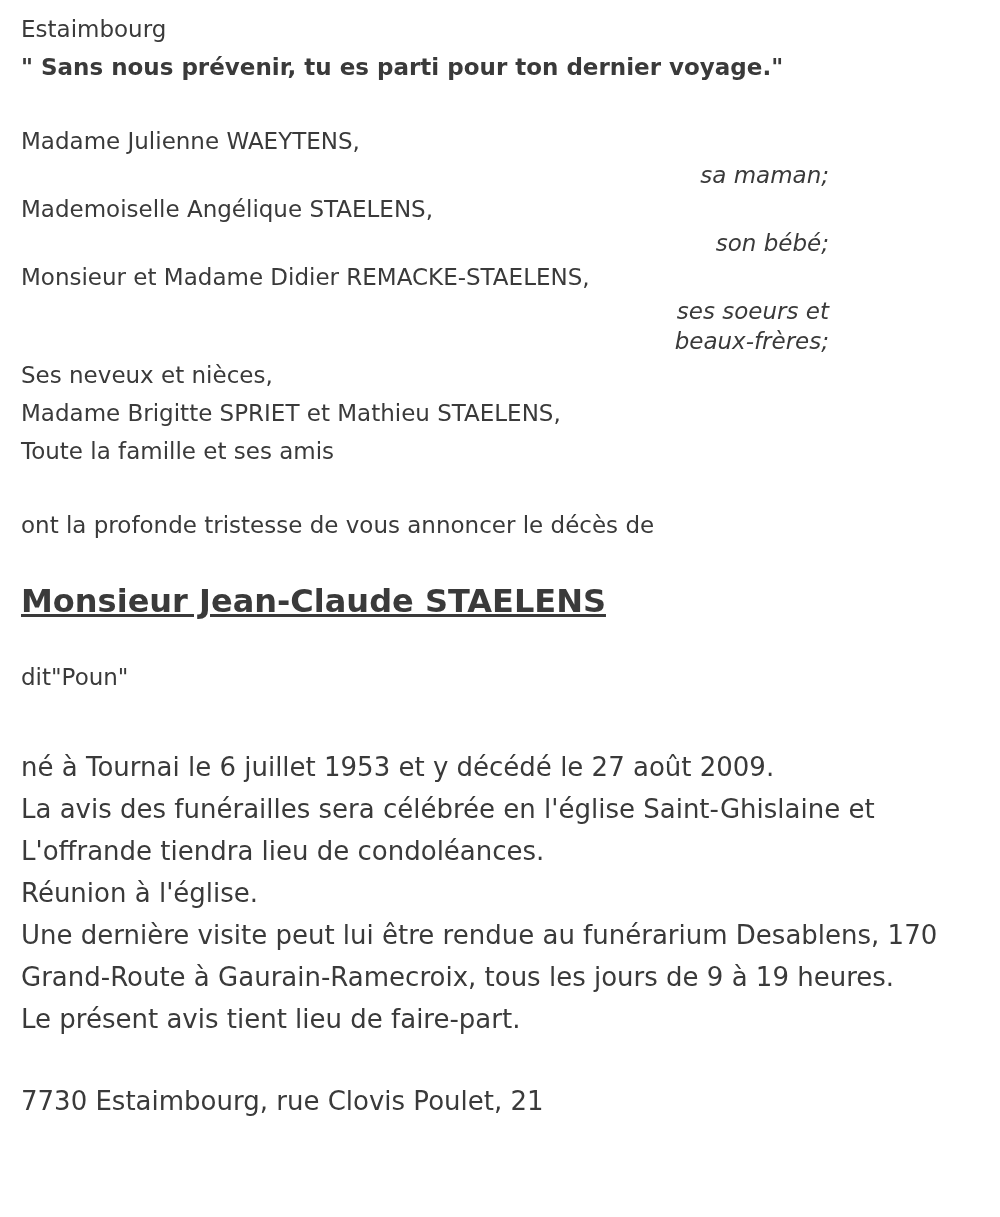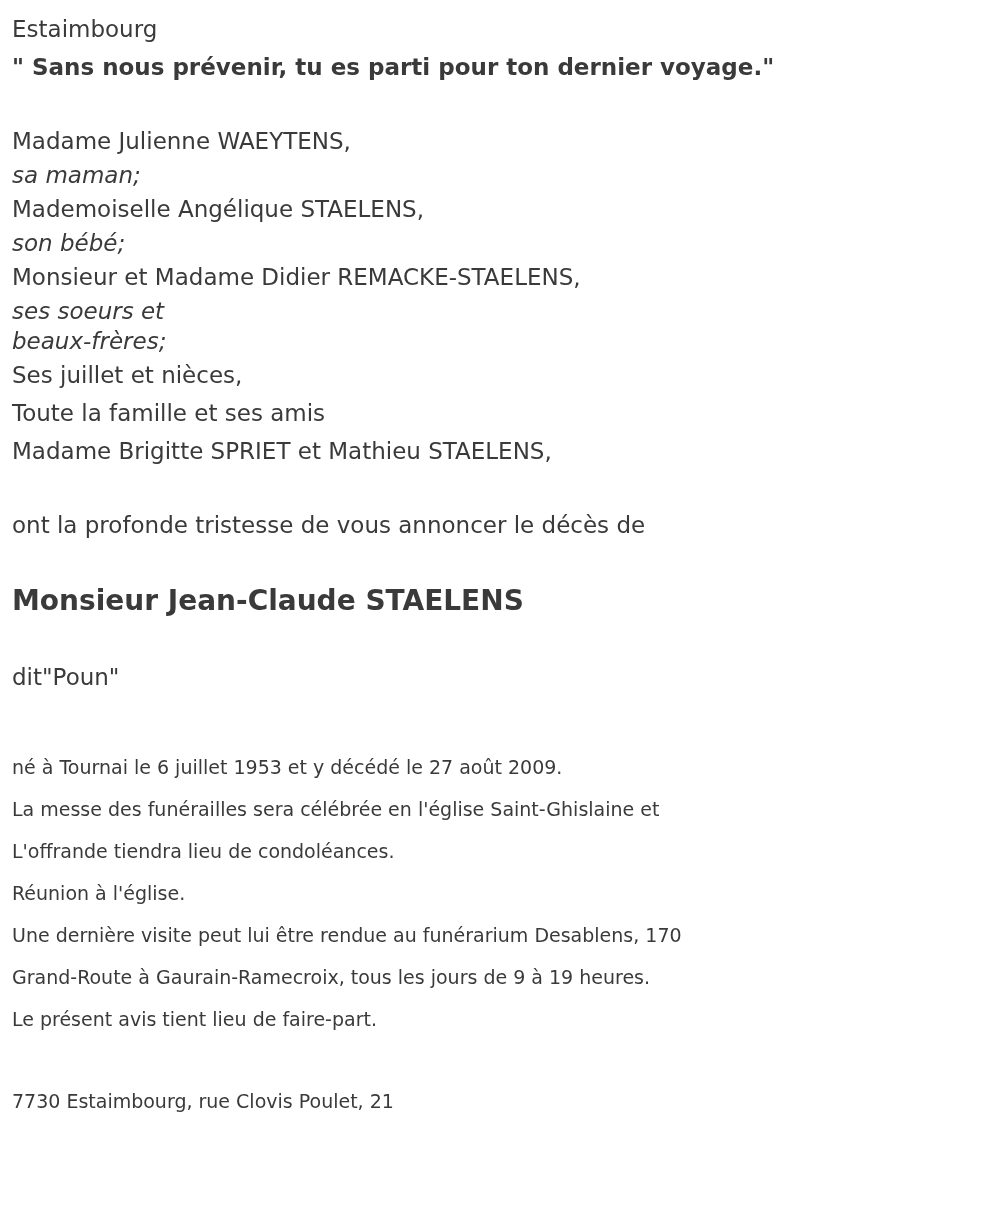--- a/index.html
+++ b/index.html
@@ -9,44 +9,47 @@
   }
   body {
     height: 1217px;
     overflow: hidden;
     font-family: "DejaVu Sans", sans-serif;
     color: #3a3a3a;
   }
   .page {
     padding: 10px 12px 0 12px;
     width: 832px;
+    margin-left: 9px;
   }
   .ln {
     font-size: 23px;
     line-height: 38px;
     white-space: nowrap;
   }
   .ln-body {
-    font-size: 19px;
+    font-size: 26px;
     line-height: 42px;
     white-space: nowrap;
   }
   .relation {
     font-size: 23px;
     line-height: 30px;
     font-style: italic;
+    text-align: right;
     white-space: nowrap;
   }
   .bold { font-weight: bold; }
   .heading {
-    font-size: 28px;
+    font-size: 32px;
     line-height: 46px;
     font-weight: bold;
     margin: 34px 0;
     white-space: nowrap;
+    text-decoration: underline;
   }
   .gap-sm { height: 36px; }
   .gap-md { height: 50px; }
   .gap-bt { height: 40px; }
 </style>
 </head>
 <body>
 
 <div class="page">
 
@@ -58,36 +61,36 @@
   <p class="ln">Madame Julienne WAEYTENS,</p>
   <p class="relation">sa maman;</p>
 
   <p class="ln">Mademoiselle Angélique STAELENS,</p>
   <p class="relation">son bébé;</p>
 
   <p class="ln">Monsieur et Madame Didier REMACKE-STAELENS,</p>
   <p class="relation">ses soeurs et</p>
   <p class="relation">beaux-frères;</p>
 
-  <p class="ln">Ses juillet et nièces,</p>
+  <p class="ln">Ses neveux et nièces,</p>
+  <p class="ln">Madame Brigitte SPRIET et Mathieu STAELENS,</p>
   <p class="ln">Toute la famille et ses amis</p>
-  <p class="ln">Madame Brigitte SPRIET et Mathieu STAELENS,</p>
 
   <div class="gap-sm"></div>
 
   <p class="ln">ont la profonde tristesse de vous annoncer le décès de</p>
 
   <h1 class="heading">Monsieur Jean-Claude STAELENS</h1>
 
   <p class="ln">dit"Poun"</p>
 
   <div class="gap-md"></div>
 
   <p class="ln-body">né à Tournai le 6 juillet 1953 et y décédé le 27 août 2009.</p>
-  <p class="ln-body">La messe des funérailles sera célébrée en l'église Saint-Ghislaine et</p>
+  <p class="ln-body">La avis des funérailles sera célébrée en l'église Saint-Ghislaine et</p>
   <p class="ln-body">L'offrande tiendra lieu de condoléances.</p>
   <p class="ln-body">Réunion à l'église.</p>
   <p class="ln-body">Une dernière visite peut lui être rendue au funérarium Desablens, 170</p>
   <p class="ln-body">Grand-Route à Gaurain-Ramecroix, tous les jours de 9 à 19 heures.</p>
   <p class="ln-body">Le présent avis tient lieu de faire-part.</p>
 
   <div class="gap-bt"></div>
 
   <p class="ln-body">7730 Estaimbourg, rue Clovis Poulet, 21</p>
 

